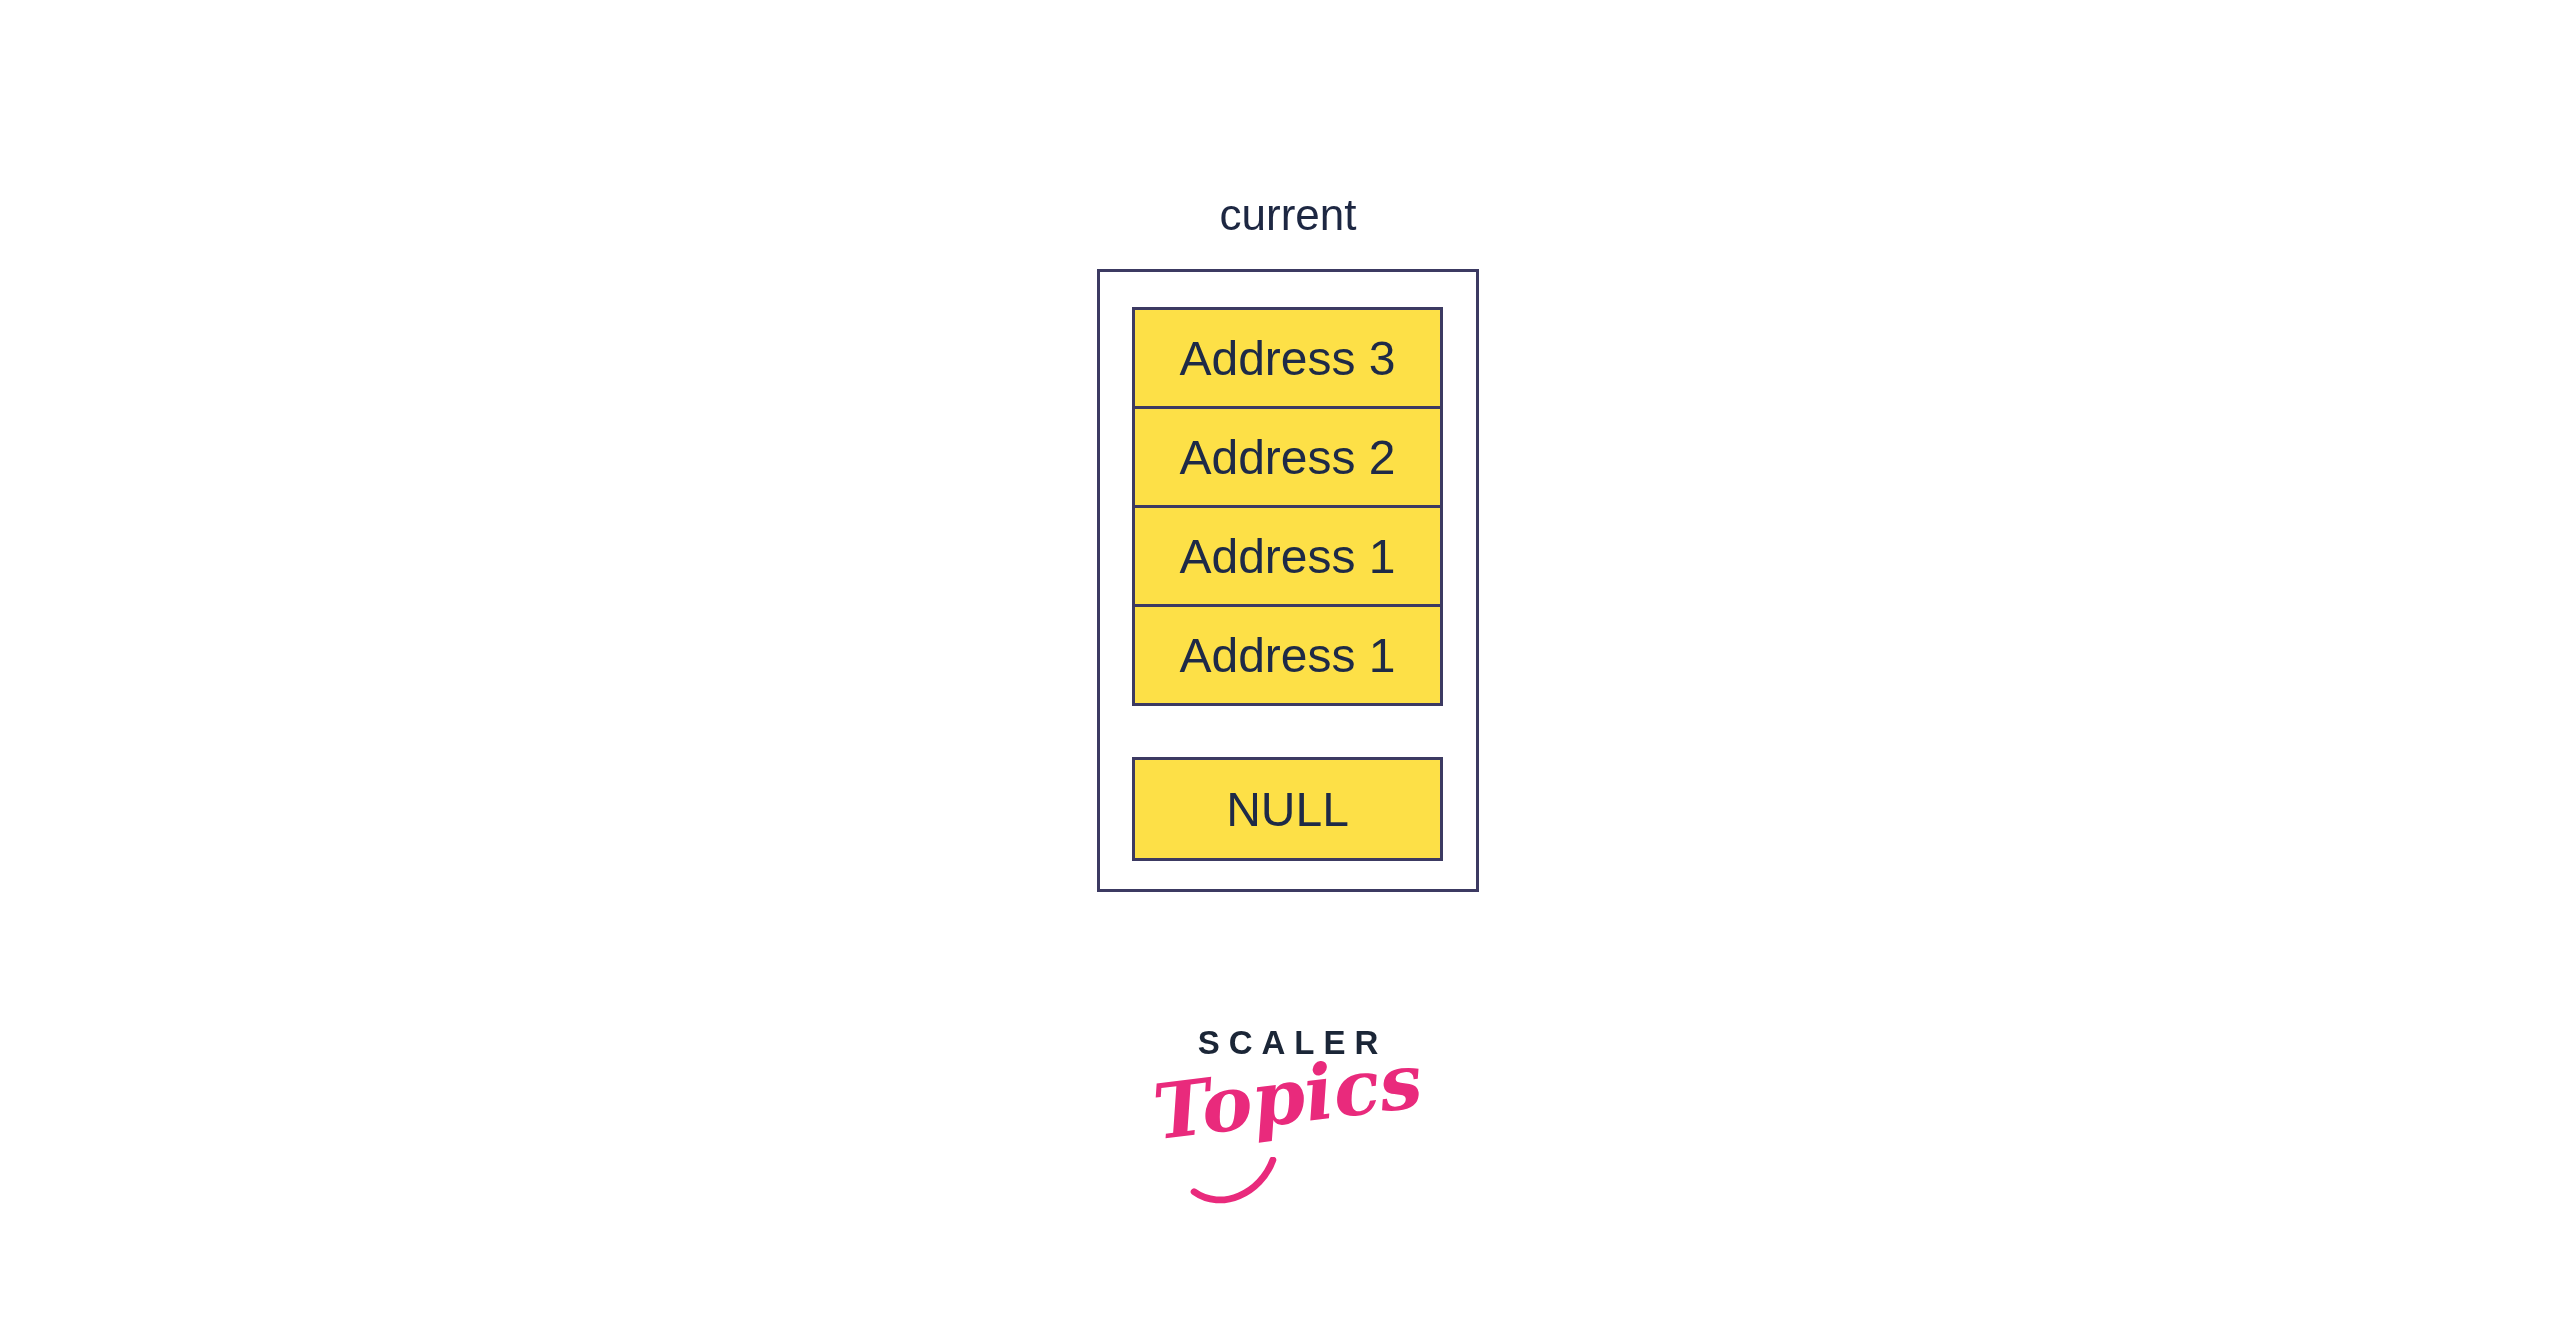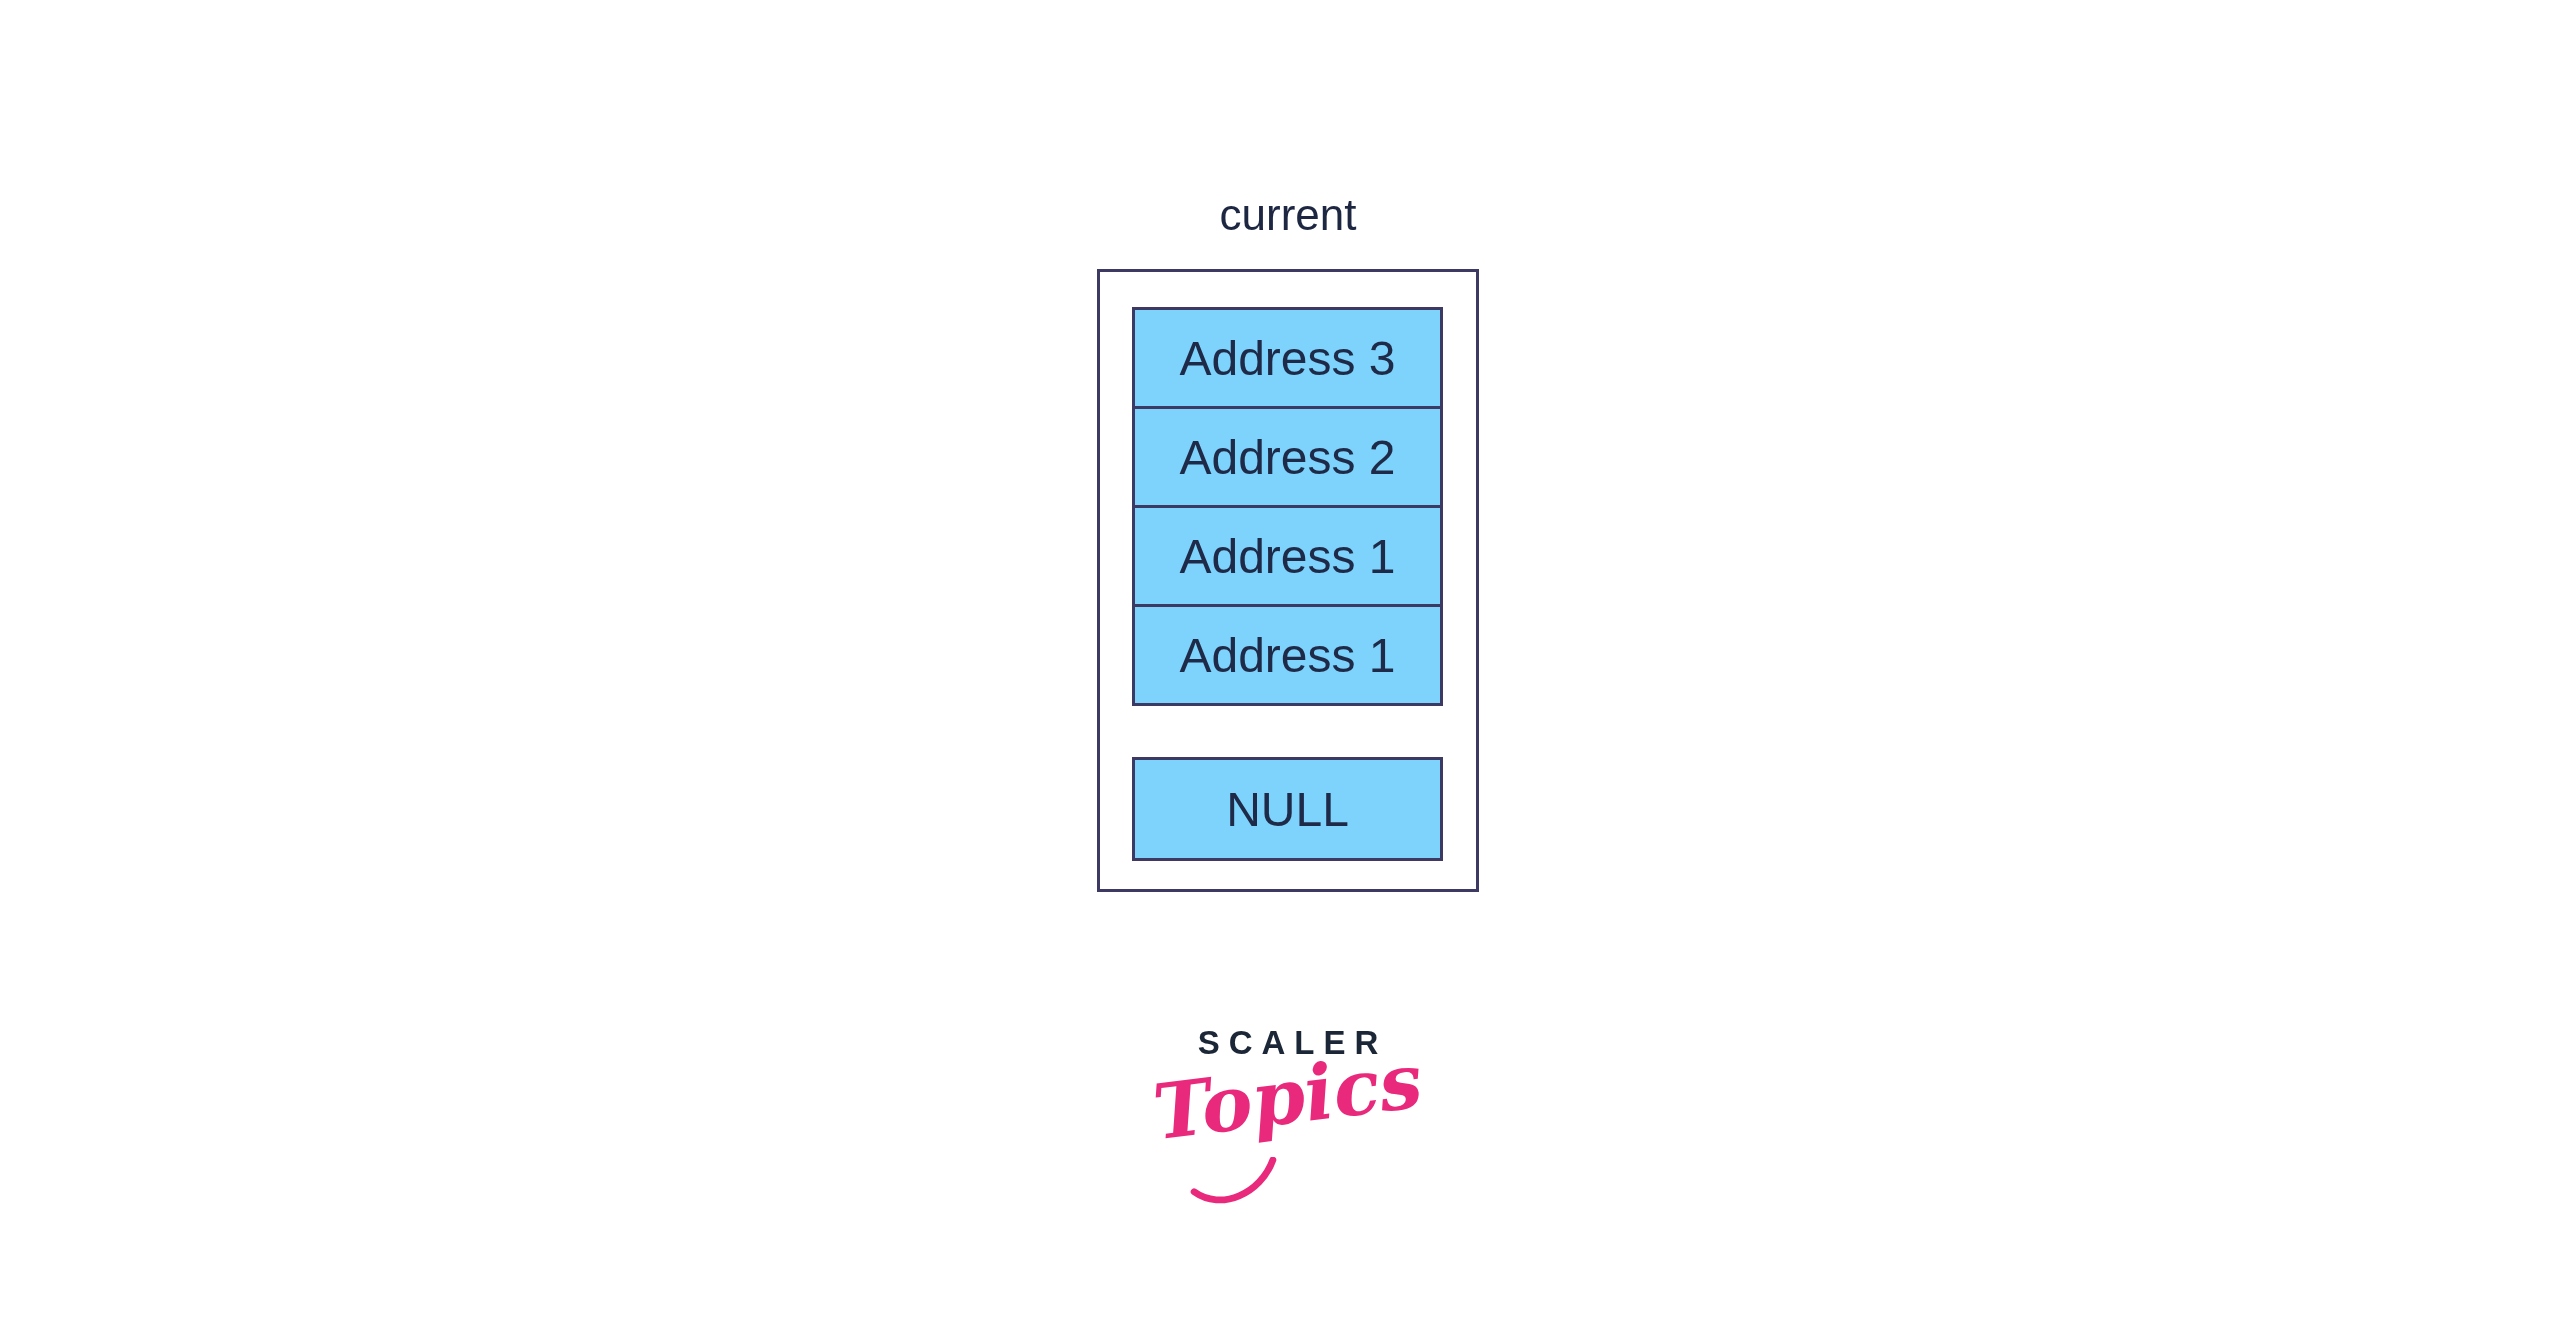--- a/index.html
+++ b/index.html
@@ -41,21 +41,21 @@
     position: absolute;
     left: 1132px;
     top: 307px;
     width: 311px;
   }
   .cell {
     box-sizing: border-box;
     width: 311px;
     height: 102px;
     border: 3px solid #3c3a62;
-    background: #7dd3fc;
+    background: #fde047;
     display: flex;
     align-items: center;
     justify-content: center;
     font-size: 48px;
     color: #1e2a47;
   }
   .cells-stack .cell + .cell { margin-top: -3px; }
 
   
   .null-cell {

